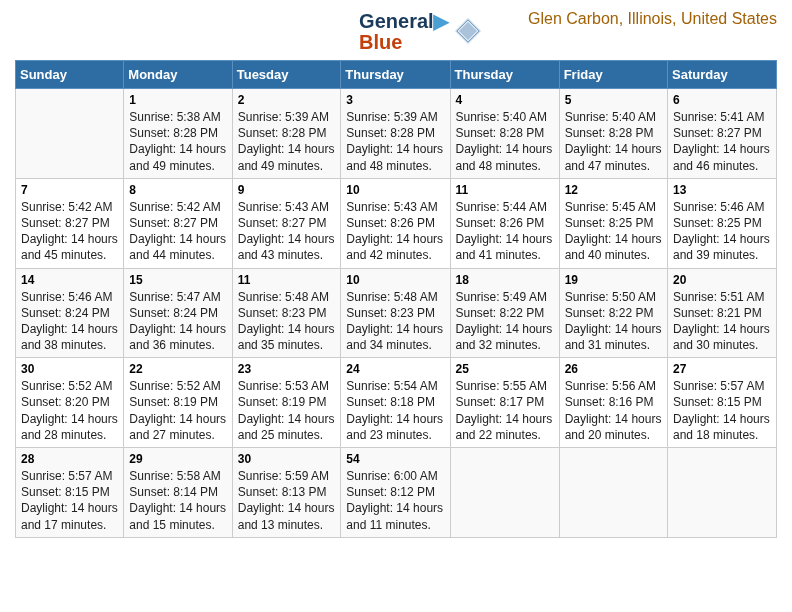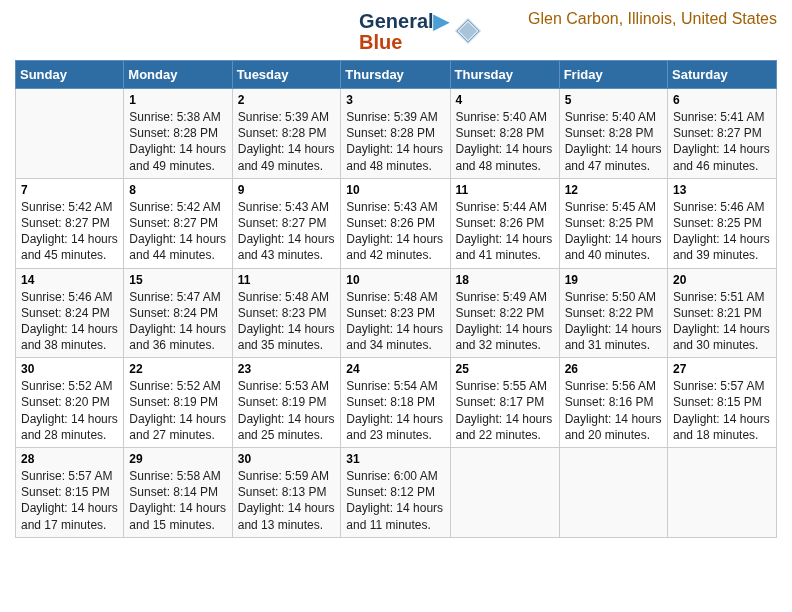--- a/index.html
+++ b/index.html
@@ -246,21 +246,21 @@
         </td>
         <td>
           <span class="day-number">29</span>
           <div class="day-info">Sunrise: 5:58 AM<br>Sunset: 8:14 PM<br>Daylight: 14 hours<br>and 15 minutes.</div>
         </td>
         <td>
           <span class="day-number">30</span>
           <div class="day-info">Sunrise: 5:59 AM<br>Sunset: 8:13 PM<br>Daylight: 14 hours<br>and 13 minutes.</div>
         </td>
         <td>
-          <span class="day-number">31</span>
+          <span class="day-number">54</span>
           <div class="day-info">Sunrise: 6:00 AM<br>Sunset: 8:12 PM<br>Daylight: 14 hours<br>and 11 minutes.</div>
         </td>
         <td class="empty-cell"></td>
         <td class="empty-cell"></td>
         <td class="empty-cell"></td>
       </tr>
     </tbody>
 </table>
 
 </body></html>

